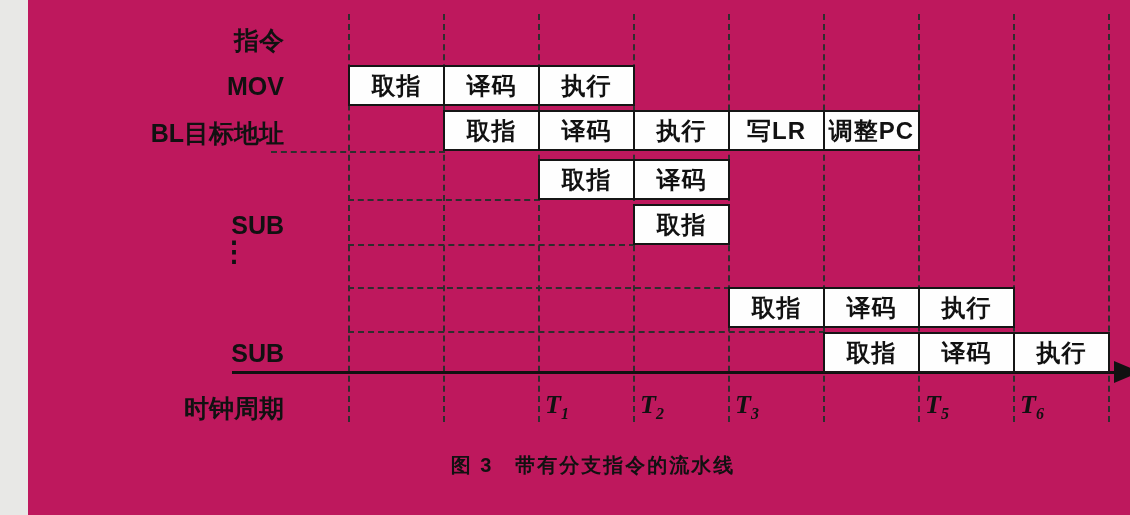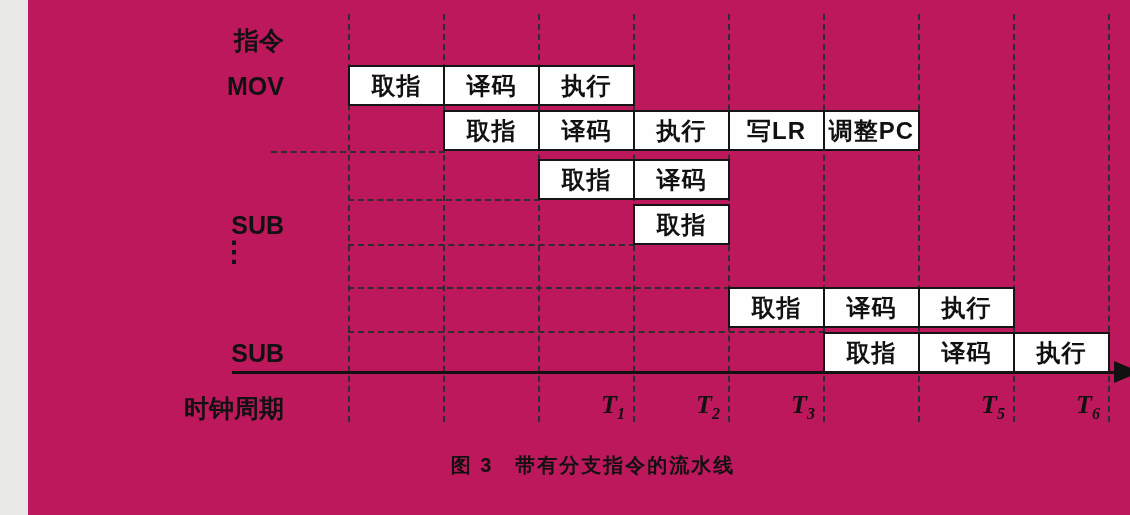--- a/index.html
+++ b/index.html
@@ -47,21 +47,21 @@
     background:#111;z-index:2;
   }
   .axis-arrow{
     position:absolute;left:1086px;top:361px;width:0;height:0;
     border-left:26px solid #111;
     border-top:11px solid transparent;
     border-bottom:11px solid transparent;
     z-index:2;
   }
   .tick{
-    position:absolute;top:390px;width:80px;text-align:right;
+    position:absolute;top:390px;width:80px;text-align:left;
     font-family:"Liberation Serif", serif;font-style:italic;
     font-size:26px;font-weight:bold;z-index:4;
   }
   .tick sub{font-size:16px;}
   .caption{
     position:absolute;left:0;top:452px;width:1130px;text-align:center;
     font-size:20px;font-weight:bold;letter-spacing:2px;z-index:4;
   }
 </style>
 </head>
@@ -81,20 +81,21 @@
 
   <div class="hdash" style="top:151px;left:243px;width:174px"></div>
   <div class="hdash" style="top:199px;left:320px;width:192px"></div>
   <div class="hdash" style="top:244px;left:320px;width:287px"></div>
   <div class="hdash" style="top:287px;left:320px;width:382px"></div>
   <div class="hdash" style="top:331px;left:320px;width:477px"></div>
 
   <div class="rlabel short" style="top:24px">指令</div>
 
   <div class="rlabel short" style="top:72px">MOV</div>
+  <div class="rlabel" style="top:117px">BL目标地址</div>
   <div class="rlabel short" style="top:211px">SUB</div>
   <div class="dots">⋮</div>
   <div class="rlabel short" style="top:339px">SUB</div>
 
   <div class="prow" style="left:320px;top:65px">
     <div class="cell" style="left:0">取指</div>
     <div class="cell" style="left:95px">译码</div>
     <div class="cell" style="left:190px">执行</div>
   </div>
 

